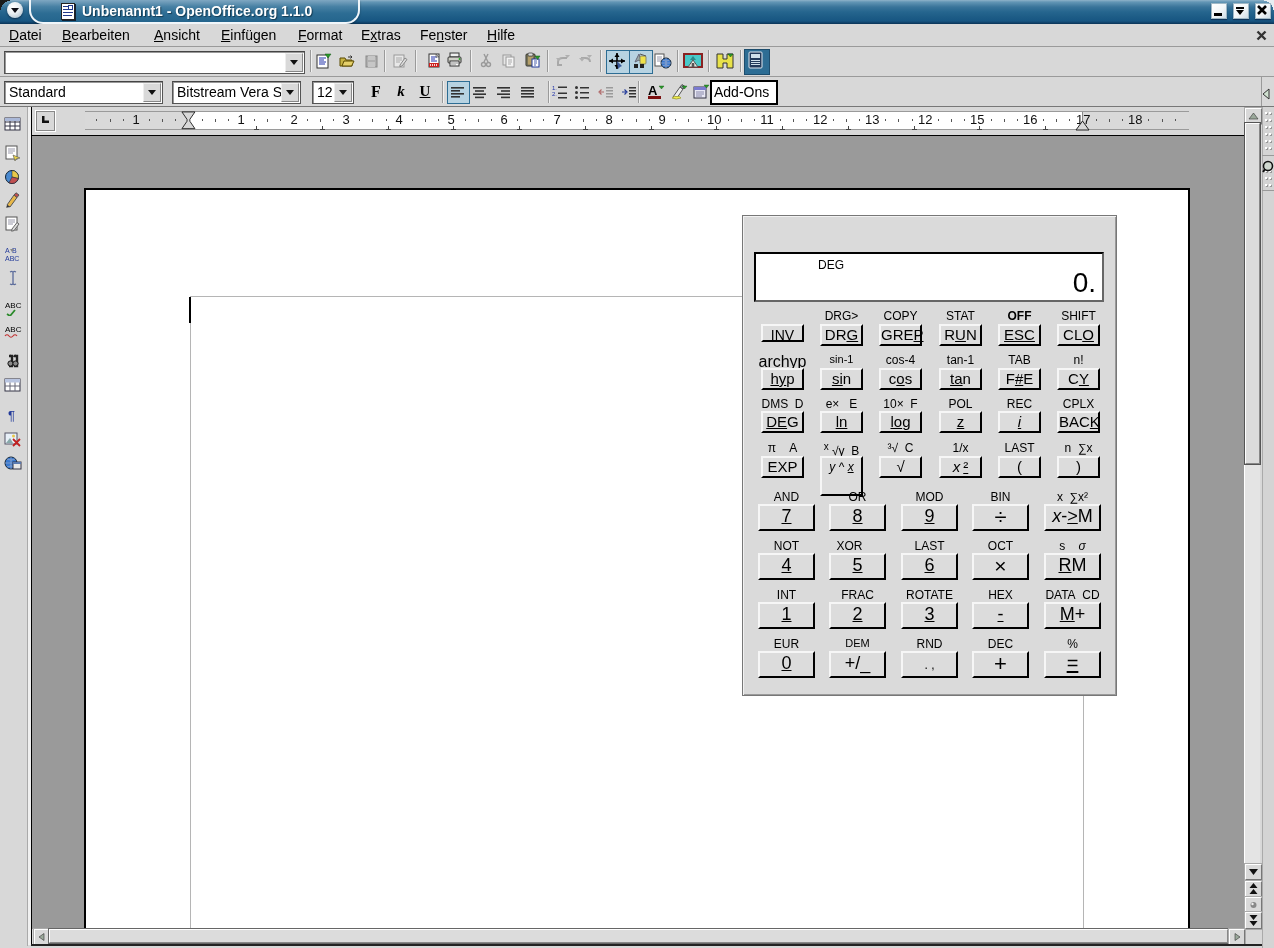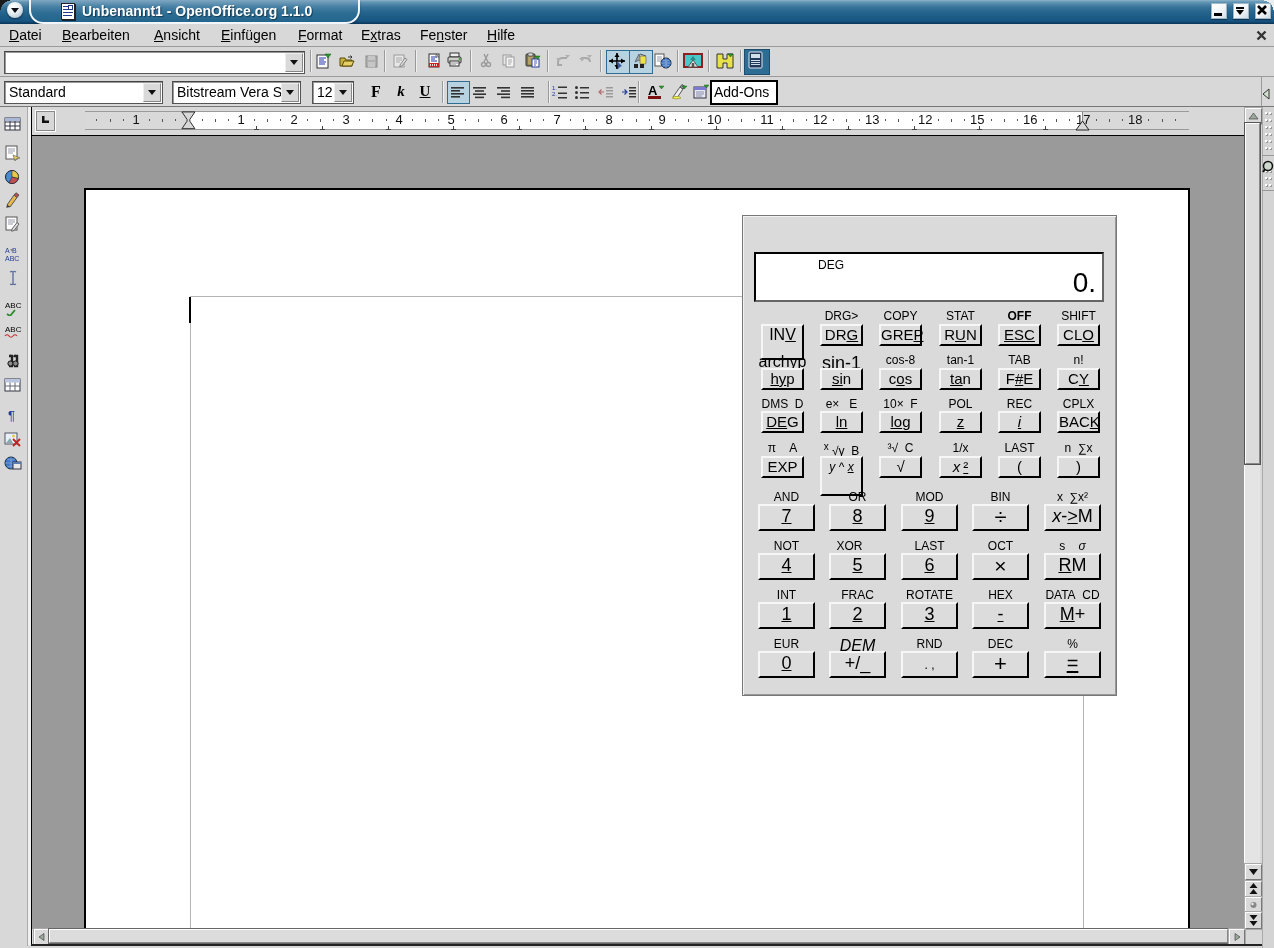--- a/index.html
+++ b/index.html
@@ -619,36 +619,36 @@
 <div class="abs" style="left:1262px;top:190px;width:12px;height:1px;background:#999;"></div>
 <svg class="abs" style="left:1262px;top:158px" width="12" height="16">
     <circle cx="6" cy="8" r="4.5" fill="#cfd8cf" stroke="#111" stroke-width="1.5"></circle>
     <path d="M3 11 l-2 3" stroke="#111" stroke-width="2"></path>
   </svg>
 <div class="abs" style="left:742px;top:215px;width:375px;height:481px;background:#dadada;border:1px solid #777;box-sizing:border-box;box-shadow:inset 1px 1px 0 #f2f2f2,inset -1px -1px 0 #9a9a9a;">
     <div class="abs" style="left:11px;top:36px;width:350px;height:50px;background:#fff;border:2px solid #000;border-right-color:#666;border-bottom-color:#666;box-sizing:border-box;">
       <div class="abs" style="left:62px;top:4px;font-size:12px;">DEG</div>
       <div class="abs" style="right:6px;top:13px;font-size:28px;">0.</div>
     </div>
-    <div class="calcbtn" style="left:18px;top:108px;width:43px;height:36px;line-height:18px;font-size:16px;">IN<u>V</u></div>
+    <div class="calcbtn" style="left:18px;top:108px;width:43px;height:18px;line-height:18px;font-size:14px;">IN<u>V</u></div>
     <div class="clab" style="left:69px;top:93px;width:59px;font-size:12px;">DRG&gt;</div>
     <div class="calcbtn" style="left:77px;top:108px;width:43px;height:22px;line-height:18px;font-size:15px;">DR<u>G</u></div>
     <div class="clab" style="left:128px;top:93px;width:59px;font-size:12px;">COPY</div>
     <div class="calcbtn" style="left:136px;top:108px;width:43px;height:22px;line-height:18px;font-size:15px;">GRE<u>P</u></div>
     <div class="clab" style="left:188px;top:93px;width:59px;font-size:12px;">STAT</div>
     <div class="calcbtn" style="left:196px;top:108px;width:43px;height:22px;line-height:18px;font-size:15px;">R<u>U</u>N</div>
     <div class="clab" style="left:247px;top:93px;width:59px;font-weight:bold;font-size:12px;">OFF</div>
     <div class="calcbtn" style="left:255px;top:108px;width:43px;height:22px;line-height:18px;font-size:15px;"><u>ESC</u></div>
     <div class="clab" style="left:306px;top:93px;width:59px;font-size:12px;">SHIFT</div>
     <div class="calcbtn" style="left:314px;top:108px;width:43px;height:22px;line-height:18px;font-size:15px;">CL<u>O</u></div>
     <div class="clab" style="left:10px;top:137px;width:59px;font-size:16px;">archyp</div>
     <div class="calcbtn" style="left:18px;top:152px;width:43px;height:22px;line-height:18px;font-size:15px;"><u>hy</u>p</div>
-    <div class="clab" style="left:69px;top:137px;width:59px;font-size:18px;">sin-1</div>
+    <div class="clab" style="left:69px;top:137px;width:59px;font-size:11px;">sin-1</div>
     <div class="calcbtn" style="left:77px;top:152px;width:43px;height:22px;line-height:18px;font-size:15px;"><u>si</u>n</div>
-    <div class="clab" style="left:128px;top:137px;width:59px;font-size:12px;">cos-8</div>
+    <div class="clab" style="left:128px;top:137px;width:59px;font-size:12px;">cos-4</div>
     <div class="calcbtn" style="left:136px;top:152px;width:43px;height:22px;line-height:18px;font-size:15px;">c<u>o</u>s</div>
     <div class="clab" style="left:188px;top:137px;width:59px;font-size:12px;">tan-1</div>
     <div class="calcbtn" style="left:196px;top:152px;width:43px;height:22px;line-height:18px;font-size:15px;"><u>ta</u>n</div>
     <div class="clab" style="left:247px;top:137px;width:59px;font-size:12px;">TAB</div>
     <div class="calcbtn" style="left:255px;top:152px;width:43px;height:22px;line-height:18px;font-size:15px;">F<u>#</u>E</div>
     <div class="clab" style="left:306px;top:137px;width:59px;font-size:12px;">n!</div>
     <div class="calcbtn" style="left:314px;top:152px;width:43px;height:22px;line-height:18px;font-size:15px;">C<u>Y</u></div>
     <div class="clab" style="left:10px;top:181px;width:59px;font-size:12px;">DMS&nbsp;&nbsp;D</div>
     <div class="calcbtn" style="left:18px;top:195px;width:43px;height:22px;line-height:18px;font-size:15px;"><u>DE</u>G</div>
     <div class="clab" style="left:69px;top:181px;width:59px;font-size:12px;">e×&nbsp;&nbsp;&nbsp;E</div>
@@ -698,20 +698,20 @@
     <div class="clab" style="left:80px;top:372px;width:69px;font-size:12px;">FRAC</div>
     <div class="calcbtn" style="left:86px;top:386px;width:57px;height:27px;line-height:21px;font-size:18px;"><u>2</u></div>
     <div class="clab" style="left:152px;top:372px;width:69px;font-size:12px;">ROTATE</div>
     <div class="calcbtn" style="left:158px;top:386px;width:57px;height:27px;line-height:21px;font-size:18px;"><u>3</u></div>
     <div class="clab" style="left:223px;top:372px;width:69px;font-size:12px;">HEX</div>
     <div class="calcbtn" style="left:229px;top:386px;width:57px;height:27px;line-height:21px;font-size:18px;"><u>-</u></div>
     <div class="clab" style="left:295px;top:372px;width:69px;font-size:12px;">DATA&nbsp;&nbsp;CD</div>
     <div class="calcbtn" style="left:301px;top:386px;width:57px;height:27px;line-height:21px;font-size:18px;"><u>M</u>+</div>
     <div class="clab" style="left:9px;top:421px;width:69px;font-size:12px;">EUR</div>
     <div class="calcbtn" style="left:15px;top:435px;width:57px;height:27px;line-height:21px;font-size:18px;"><u>0</u></div>
-    <div class="clab" style="left:80px;top:421px;width:69px;font-size:16px;font-style:italic;">DEM</div>
+    <div class="clab" style="left:80px;top:421px;width:69px;font-size:11px;">DEM</div>
     <div class="calcbtn" style="left:86px;top:435px;width:57px;height:27px;line-height:21px;font-size:18px;">+/_</div>
     <div class="clab" style="left:152px;top:421px;width:69px;font-size:12px;">RND</div>
     <div class="calcbtn" style="left:158px;top:435px;width:57px;height:27px;line-height:21px;font-size:18px;"><span style="font-size:12px">. ,</span></div>
     <div class="clab" style="left:223px;top:421px;width:69px;font-size:12px;">DEC</div>
     <div class="calcbtn" style="left:229px;top:435px;width:57px;height:27px;line-height:21px;font-size:18px;"><span style="font-size:22px">+</span></div>
     <div class="clab" style="left:295px;top:421px;width:69px;font-size:12px;">%</div>
     <div class="calcbtn" style="left:301px;top:435px;width:57px;height:27px;line-height:21px;font-size:18px;"><span style="font-size:20px"><u>=</u></span></div>
   </div>
 </body></html>

